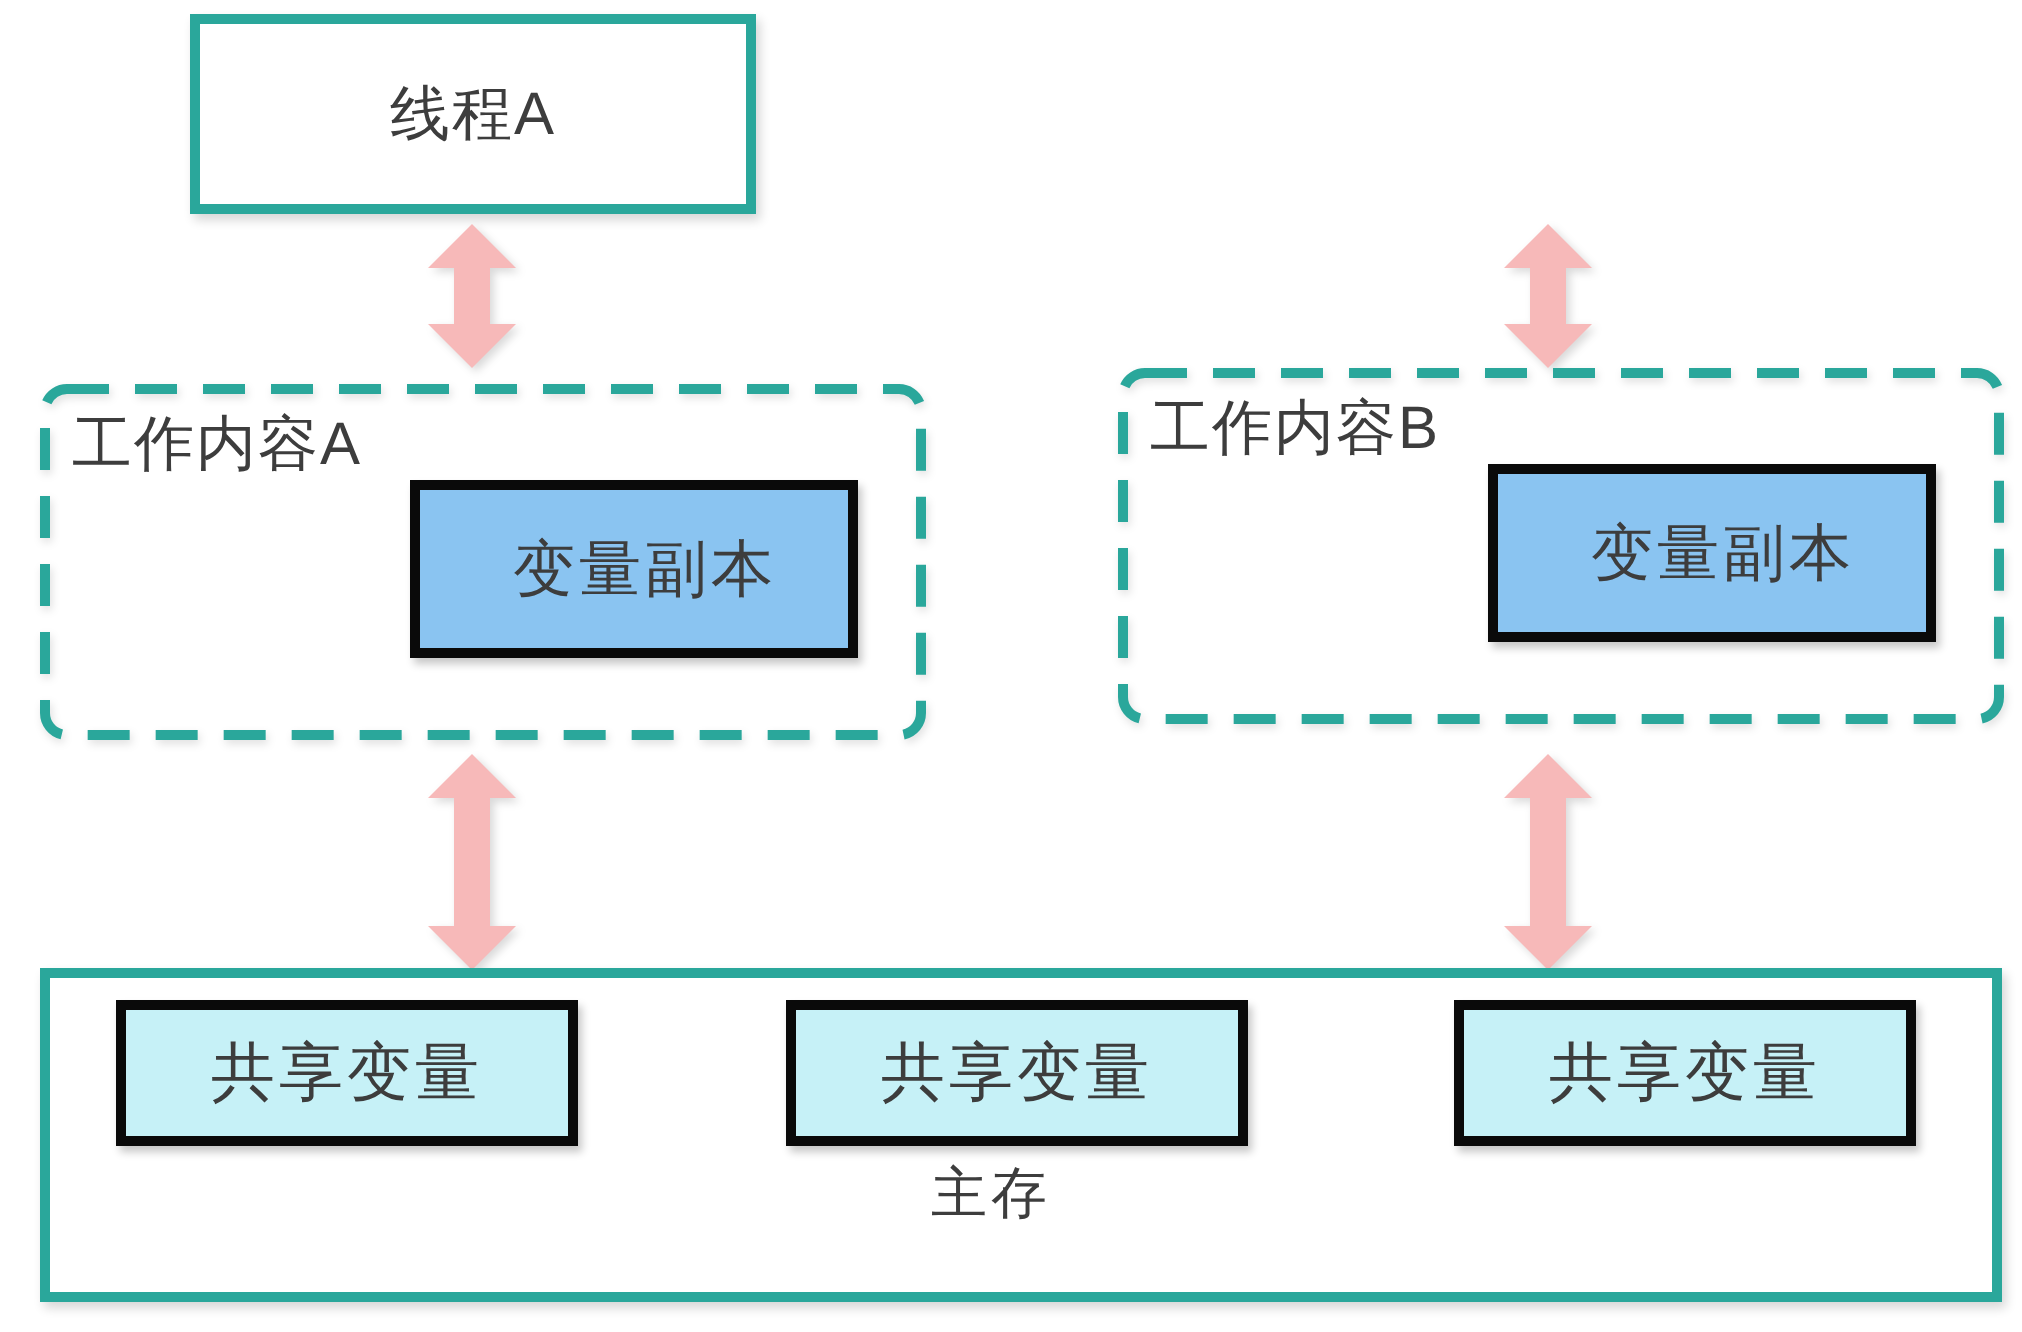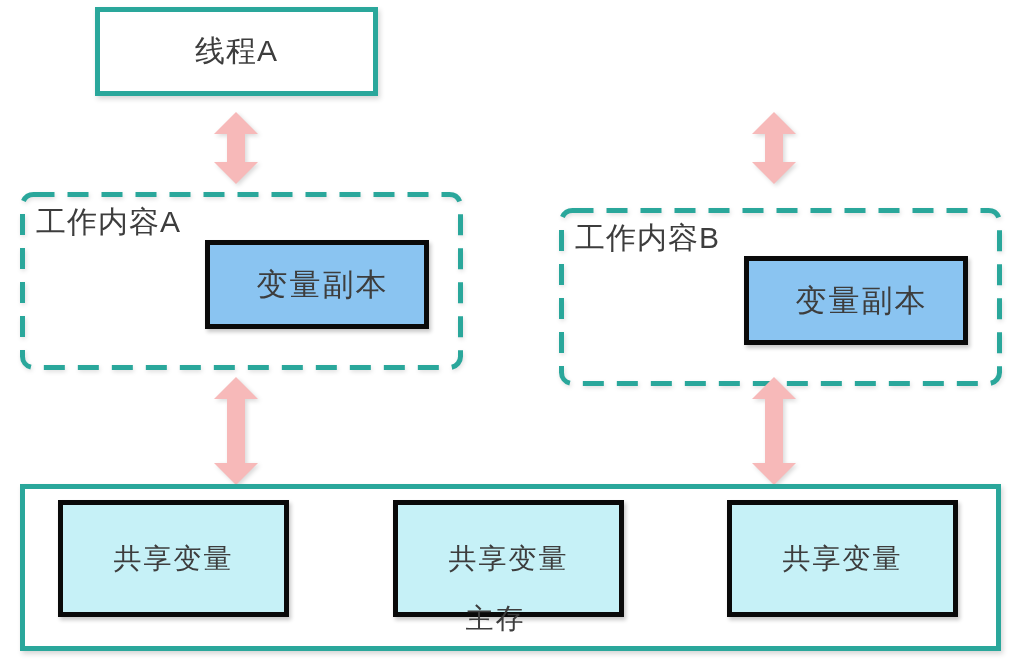--- a/index.html
+++ b/index.html
@@ -28,31 +28,31 @@
     position:absolute;
     border:5px solid var(--teal);
     background:#ffffff;
     display:flex;
     align-items:center;
     justify-content:center;
     font-size:30px;
     letter-spacing:1px;
     box-shadow:2px 3px 5px rgba(0,0,0,0.16);
   }
-  #thread-a{left:95px;top:7px;width:283px;height:89px;}
+  #thread-a{left:95px;top:7px;width:283px;height:100px;}
   #thread-b{left:632px;top:7px;width:285px;height:105px;}
 
   
   .work-area{
     position:absolute;
     width:443px;
     height:178px;
   }
   #work-a{left:20px;top:192px;}
-  #work-b{left:559px;top:208px;}
+  #work-b{left:559px;top:184px;}
   .work-area > svg.dash-rect{
     position:absolute;
     inset:0;
     filter:drop-shadow(1px 2px 2px rgba(0,0,0,0.12));
   }
   .work-label{
     position:absolute;
     left:16px;
     top:10px;
     font-size:30px;
@@ -94,38 +94,38 @@
     width:981px;
     height:167px;
     border:5px solid var(--teal);
     background:#ffffff;
     box-shadow:2px 3px 5px rgba(0,0,0,0.16);
   }
   .shared-box{
     position:absolute;
     top:11px;
     width:231px;
-    height:117px;
+    height:73px;
     background:var(--cyan-fill);
     border:5px solid var(--black-border);
     display:flex;
     align-items:center;
     justify-content:center;
-    font-size:28px;
+    font-size:32px;
     letter-spacing:2px;
     box-shadow:2px 3px 4px rgba(0,0,0,0.22);
   }
   #shared-1{left:33px;}
   #shared-2{left:368px;}
   #shared-3{left:702px;}
   .main-memory-label{
     position:absolute;
     left:0;
     right:30px;
-    bottom:8px;
+    bottom:30px;
     text-align:center;
     font-size:28px;
     letter-spacing:2px;
   }
 </style>
 </head>
 <body>
 
 <div class="canvas">
 

